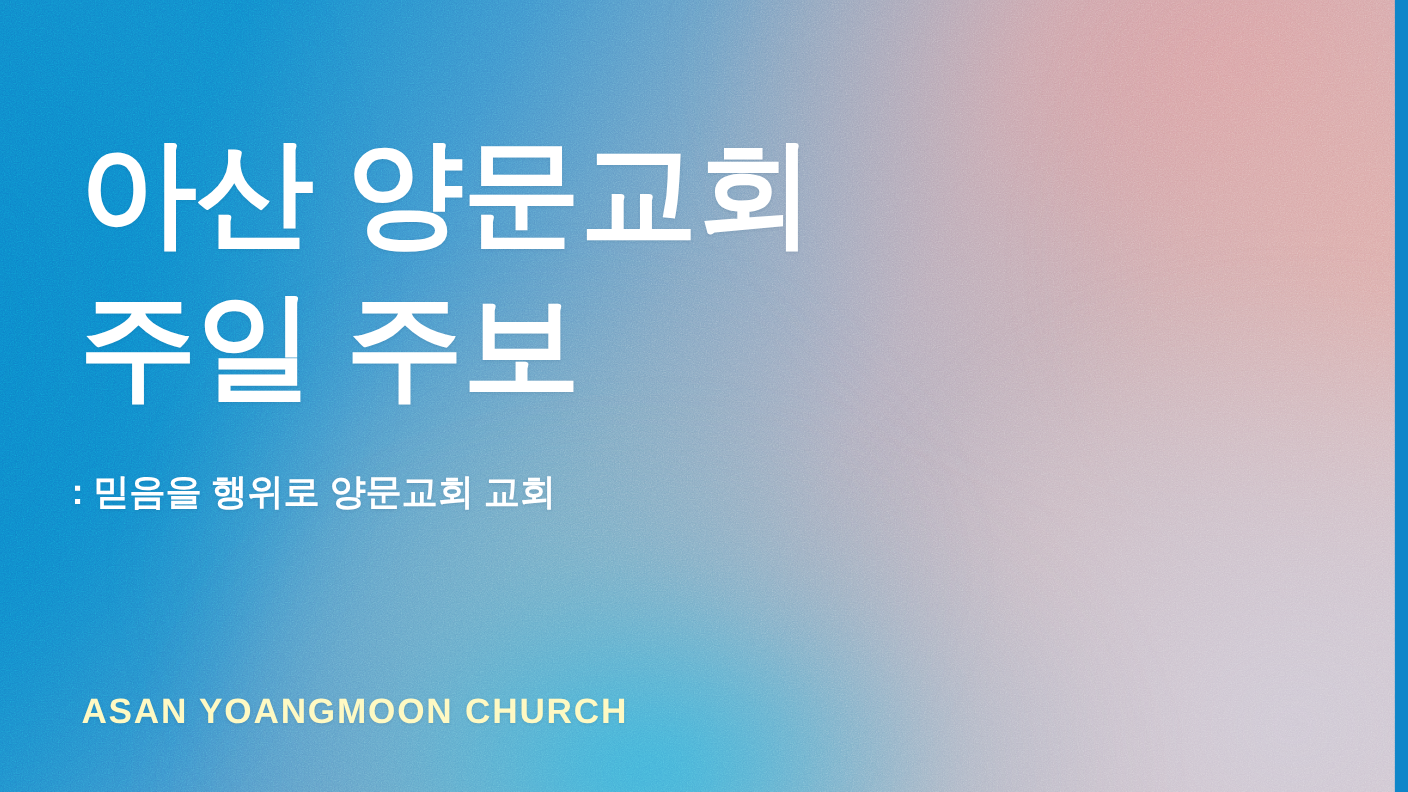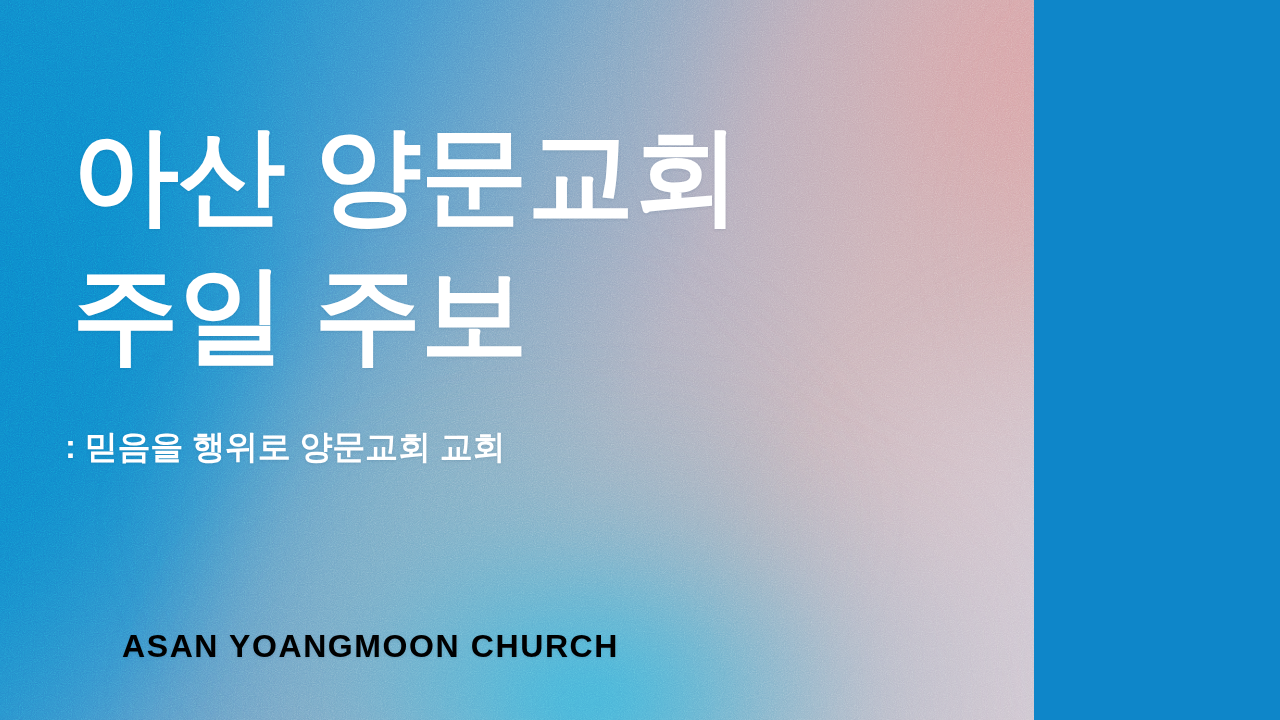--- a/index.html
+++ b/index.html
@@ -7,21 +7,21 @@
 
   html, body {
     width:1280px;
     height:720px;
     overflow:hidden;
     background:#0e86c9;
   }
 
   .slide {
     position:relative;
-    width:1034px;
+    width:1268px;
     height:720px;
     overflow:hidden;
     font-family:"Liberation Sans", "DejaVu Sans", sans-serif;
     isolation:isolate;
   }
 
   
   .bg-base {
     position:absolute;
     inset:0;
@@ -164,27 +164,26 @@
     font-weight:600;
     letter-spacing:-0.2px;
     line-height:1.35;
     text-shadow:0 1px 3px rgba(20,60,90,0.14);
   }
 
   .footer-brand {
     position:absolute;
     left:74px;
     top:626px;
-    color:#000000;
+    color:#fef9c3;
     font-size:32px;
     font-weight:600;
     letter-spacing:1.6px;
     line-height:1.25;
     text-shadow:0 1px 3px rgba(20,60,90,0.14);
-    margin-left:48px;
   }
 </style>
 </head>
 <body>
 
 <div class="slide">
 
   <div class="bg-base"></div>
   <div class="blob-blue"></div>
   <div class="blob-pink"></div>

